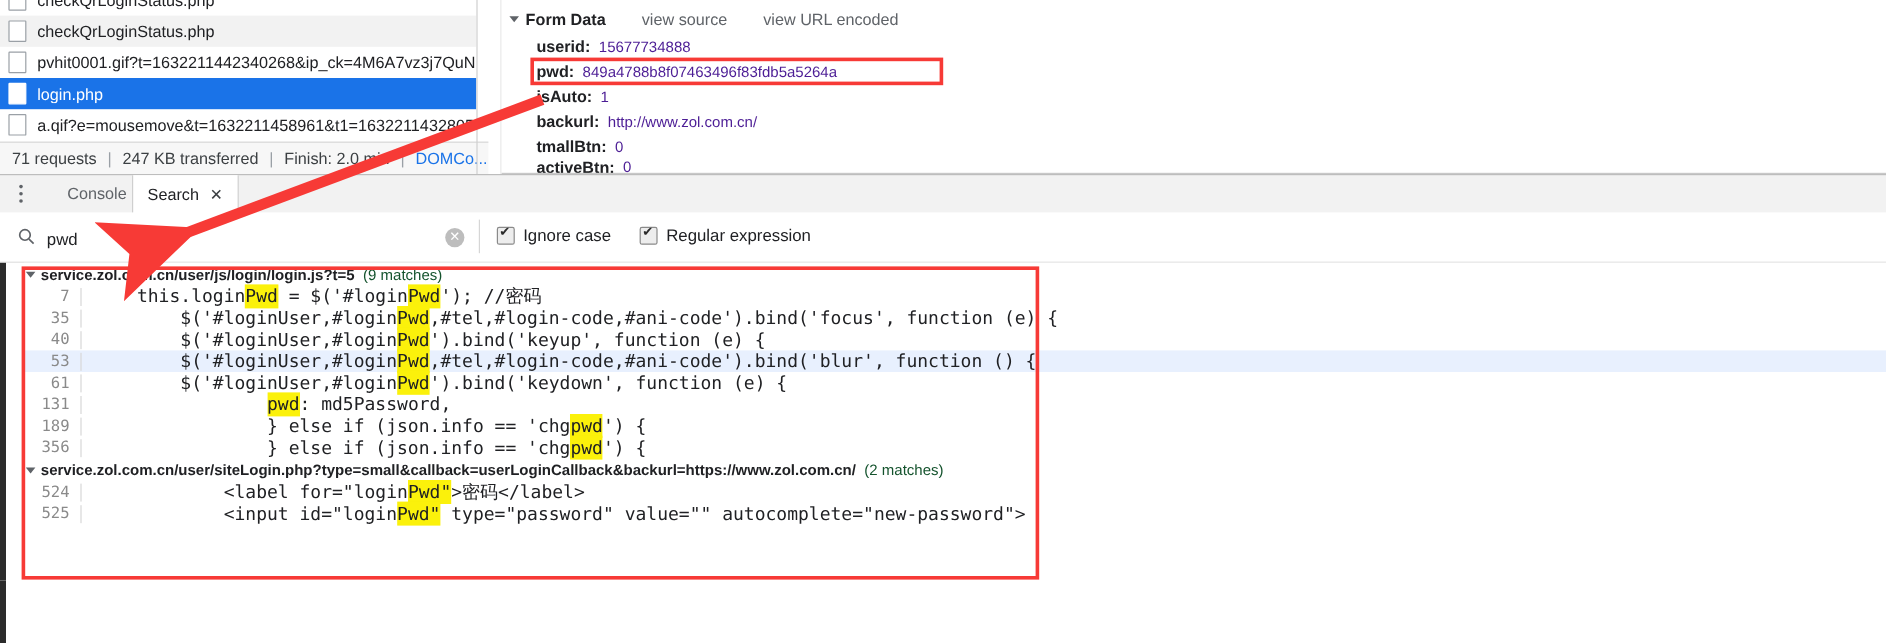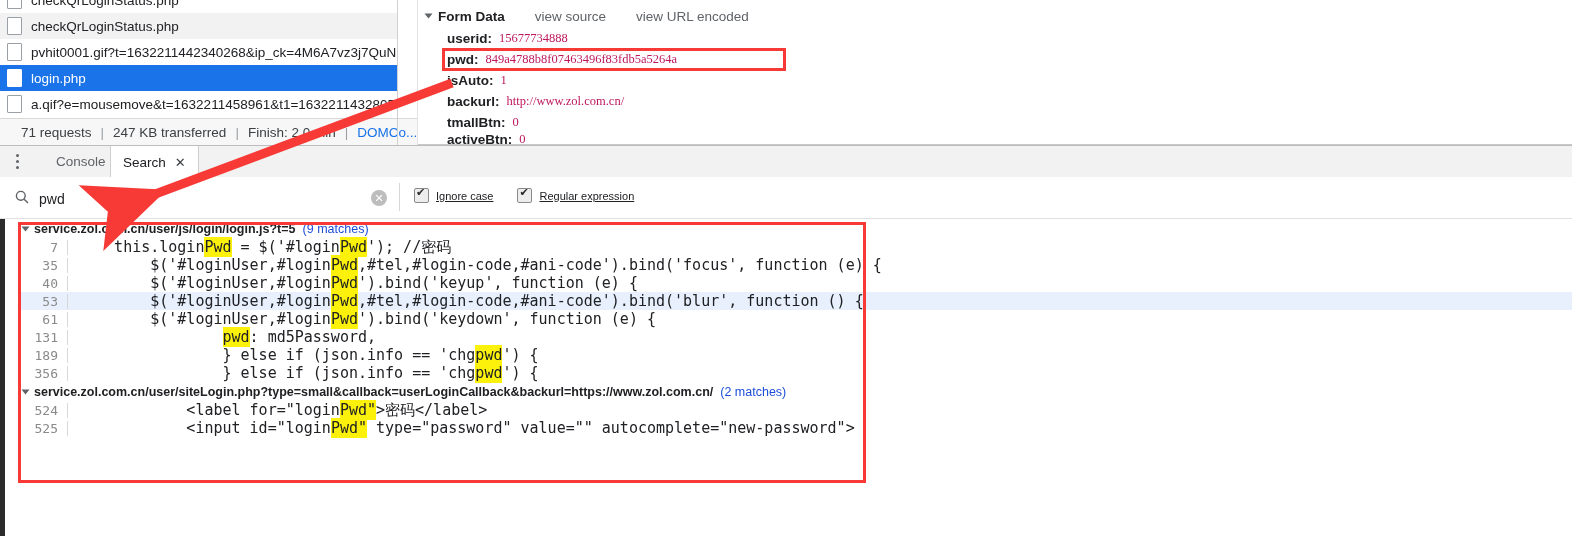--- a/index.html
+++ b/index.html
@@ -37,21 +37,21 @@
     position:absolute;right:4px;top:97px;width:0;height:0;
     border-left:7px solid transparent;border-right:7px solid transparent;
     border-top:9px solid #3c4043;
   }
 
   
   .netstatus{
     position:absolute;left:0;top:118px;width:397px;height:27px;
     background:#f7f7f7;border-top:1px solid #d8d8d8;
     display:flex;align-items:center;font-size:13.5px;color:#3c4043;
-    padding-left:21px;white-space:nowrap;
+    padding-left:10px;white-space:nowrap;
   }
   .netstatus .sep{color:#9aa0a6;margin:0 9px;}
   .netstatus .lnk{color:#1a73e8;}
 
   
   .vdiv{position:absolute;left:397px;top:0;width:1px;height:145px;background:#d0d0d0;}
   .vdiv2{position:absolute;left:417px;top:0;width:1px;height:145px;background:#e4e4e4;}
 
   
   .formpane{position:absolute;left:418px;top:0;width:1154px;height:145px;background:#fff;overflow:hidden;}
@@ -63,21 +63,21 @@
     width:0;height:0;border-left:5px solid #5f6368;border-top:4px solid transparent;
     border-bottom:4px solid transparent;transform:rotate(90deg);margin-right:7px;
   }
   .fd-title .lbl{font-weight:bold;color:#202124;}
   .fd-title .act{color:#5f6368;margin-left:30px;cursor:default;}
   .fd-row{
     height:21px;display:flex;align-items:center;padding-left:29px;
     font-size:13.5px;white-space:nowrap;
   }
   .fd-row .k{font-weight:bold;color:#202124;}
-  .fd-row .v{font-family:Liberation Serif, serif;font-size:12.5px;color:#be185d;margin-left:7px;}
+  .fd-row .v{font-family:Liberation Sans, sans-serif;font-size:12.5px;color:#4c1d95;margin-left:7px;}
   .fd-row.clipped{height:12px;overflow:hidden;color:#3c4043;}
   .fd-bottomline{position:absolute;left:418px;top:144px;width:1154px;height:1px;background:#c8c8c8;}
 
   
   .pwd-rect{
     position:absolute;left:442px;top:48px;width:344px;height:23px;
     border:3px solid #f73a36;box-sizing:border-box;
   }
 
   
@@ -111,21 +111,21 @@
     border:none;outline:none;background:transparent;
     font-family:"Liberation Sans",sans-serif;font-size:14px;color:#202124;
   }
   .clearbtn{
     position:absolute;left:371px;top:190px;width:16px;height:16px;border-radius:50%;
     background:#bdbdbd;color:#fff;font-size:11px;line-height:16px;text-align:center;
     font-family:"Liberation Sans",sans-serif;
   }
   .sdiv{position:absolute;left:399px;top:183px;width:1px;height:28px;background:#d6d6d6;}
   .optwrap{position:absolute;left:414px;top:188px;display:flex;align-items:center;}
-  .opt{display:flex;align-items:center;margin-right:24px;font-size:11px;color:#202124;text-decoration:underline;}
+  .opt{display:flex;align-items:center;margin-right:24px;font-size:14px;color:#202124;}
   .cb{
     width:13px;height:13px;border:1px solid #8a8a8a;background:#ededed;border-radius:2px;
     margin-right:7px;position:relative;flex:0 0 auto;
   }
   .cb::after{
     content:"✔";position:absolute;left:1px;top:-3px;font-size:11px;color:#2b2b2b;
   }
 
   
   .results{
@@ -135,21 +135,21 @@
   .grp-head{
     height:19px;display:flex;align-items:center;padding-left:12px;
     font-family:"Liberation Sans",sans-serif;font-size:12.5px;white-space:nowrap;
   }
   .grp-head .tri{
     width:0;height:0;border-left:5px solid #5f6368;border-top:4px solid transparent;
     border-bottom:4px solid transparent;transform:rotate(90deg);margin-right:6px;
     margin-left:-9px;
   }
   .grp-head .url{font-weight:bold;color:#202124;}
-  .grp-head .cnt{color:#1d4ed8;margin-left:7px;font-weight:normal;}
+  .grp-head .cnt{color:#14532d;margin-left:7px;font-weight:normal;}
   .res-row{height:18px;display:flex;align-items:center;white-space:nowrap;}
   .res-row.hl{background:#e8f0fe;}
   .res-row .ln{
     width:48px;flex:0 0 auto;text-align:right;padding-right:9px;
     color:#8a8a8a;font-size:13px;
     border-right:1px solid #d8d8d8;background:#fff;box-sizing:border-box;
   }
   .res-row.hl .ln{background:#e8f0fe;}
   .res-row .code{
     padding-left:10px;font-size:15px;color:#202124;

